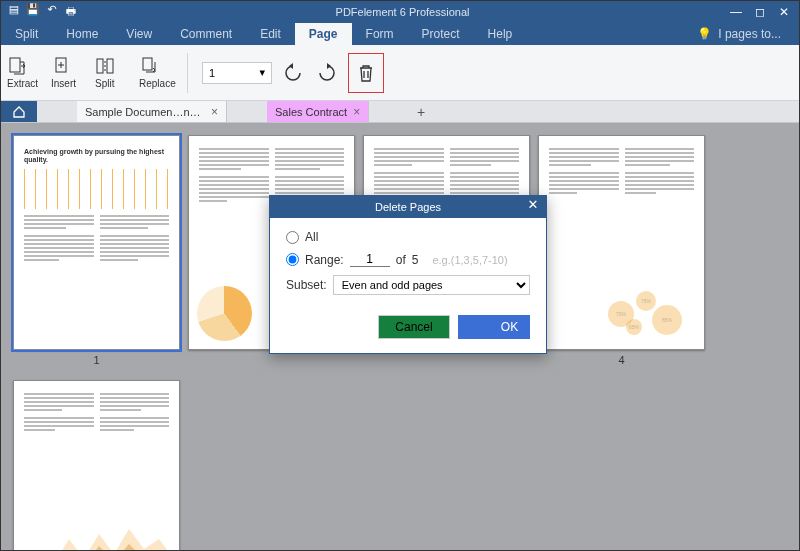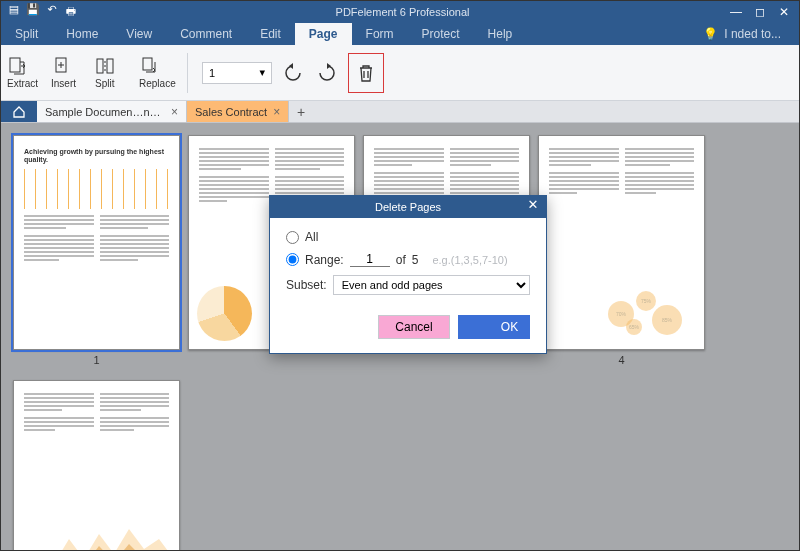--- a/index.html
+++ b/index.html
@@ -24,23 +24,23 @@
 .ribbon { height: 56px; background: #f5f6f8; border-bottom: 1px solid #d0d4da; display: flex; align-items: center; padding: 0 6px; gap: 4px; }
 .r-btn { display: flex; flex-direction: column; justify-content: center; width: 40px; height: 46px; cursor: pointer; color: #333; }
 .r-btn .ic { width: 20px; height: 20px; display: flex; align-items: center; justify-content: center; }
 .r-btn .lbl { font-size: 10px; margin-top: 2px; }
 .r-sep { width: 1px; height: 40px; background: #d0d4da; margin: 0 4px; }
 .page-spin { width: 70px; height: 22px; border: 1px solid #c6c9cf; background: #fff; display: flex; align-items: center; padding: 0 6px; font-size: 11px; justify-content: space-between; margin-left: 6px; }
 .rot-btn { width: 26px; height: 26px; display: flex; align-items: center; justify-content: center; cursor: pointer; color: #333; margin-left: 4px; }
 .del-box { width: 36px; height: 40px; display: flex; align-items: center; justify-content: center; border: 1px solid #d83a3a; margin-left: 4px; cursor: pointer; }
 
 
-.tab-strip { height: 22px; background: #e2e4e8; display: flex; align-items: stretch; font-size: 11px; border-bottom: 1px solid #c3c6cc; }
+.tab-strip { height: 22px; background: #e2e4e8; display: flex; align-items: stretch; font-size: 11px; border-bottom: 1px solid #c3c6cc; gap: 40px; }
 .home-tab { width: 36px; background: #2e5a8e; color: #fff; display: flex; align-items: center; justify-content: center; cursor: pointer; }
-.doc-tab { display: flex; align-items: center; padding: 0 8px; gap: 6px; border-right: 1px solid #c3c6cc; cursor: pointer; background: #fdba74; max-width: 160px; }
+.doc-tab { display: flex; align-items: center; padding: 0 8px; gap: 6px; border-right: 1px solid #c3c6cc; cursor: pointer; background: #f0abfc; max-width: 160px; }
 .doc-tab.active { background: #f5f6f8; }
 .doc-tab .tname { white-space: nowrap; overflow: hidden; text-overflow: ellipsis; max-width: 120px; color: #333; }
 .doc-tab .tclose { color: #666; font-size: 12px; cursor: pointer; }
 .new-tab { width: 24px; display: flex; align-items: center; justify-content: center; color: #555; cursor: pointer; font-size: 14px; }
 
 
 .workspace { position: relative; height: calc(551px - 22px - 22px - 56px - 22px - 2px); background: #a6a8ab; overflow: hidden; padding: 12px; }
 .thumb-row { display: flex; gap: 8px; margin-bottom: 14px; }
 .thumb { width: 167px; display: flex; flex-direction: column; align-items: center; gap: 4px; }
 .thumb .page { width: 167px; height: 215px; background: #fff; border: 1px solid #888; box-shadow: 0 1px 2px rgba(0,0,0,.3); position: relative; overflow: hidden; padding: 12px 10px; font-size: 4px; line-height: 1.3; color: #555; }
@@ -64,21 +64,21 @@
 .dlg-close { position: absolute; right: 4px; top: 1px; width: 18px; height: 18px; cursor: pointer; color: #fff; text-align: center; font-size: 13px; }
 .dlg-body { padding: 12px 16px 10px; font-size: 12px; color: #333; }
 .dlg-h { font-size: 13px; font-weight: 600; margin-bottom: 10px; }
 .radio-row { display: flex; align-items: center; gap: 6px; margin-bottom: 8px; }
 .radio-row input { margin: 0; }
 .range-in { width: 40px; border: none; border-bottom: 1px solid #777; text-align: center; font-size: 12px; outline: none; }
 .hint { color: #b6b9be; font-size: 11px; margin-left: 8px; }
 .subset-row { display: flex; align-items: center; gap: 6px; margin-top: 6px; }
 .subset-sel { flex: 1; height: 20px; border: 1px solid #c6c9cf; font-size: 11px; padding: 0 4px; background: #fff; }
 .dlg-foot { display: flex; justify-content: flex-end; gap: 8px; padding: 10px 16px 14px; }
-.btn { width: 72px; height: 24px; font-size: 12px; border: 1px solid #c6c9cf; background: #f9a8d4; cursor: pointer; display: flex; align-items: center; justify-content: center; }
+.btn { width: 72px; height: 24px; font-size: 12px; border: 1px solid #c6c9cf; background: #15803d; cursor: pointer; display: flex; align-items: center; justify-content: center; }
 .btn.primary { background: #3b6fd6; color: #fff; border-color: #3b6fd6; padding-left: 31px; }
 
 svg { display: block; }
 </style>
 </head>
 <body>
 
 <div class="title-bar">
   <div class="qat">
     <span>▤</span>
@@ -99,21 +99,21 @@
   <div class="menu-item">Home</div>
   <div class="menu-item">View</div>
   <div class="menu-item">Comment</div>
   <div class="menu-item">Edit</div>
   <div class="menu-item active">Page</div>
   <div class="menu-item">Form</div>
   <div class="menu-item">Protect</div>
   <div class="menu-item">Help</div>
   <div class="i-want">
     <span class="bulb">💡</span>
-    <span>I nded to...</span>
+    <span>I pages to...</span>
   </div>
 </div>
 
 <div class="ribbon">
   <div class="r-btn">
     <span class="ic">
       <svg width="20" height="20" viewBox="0 0 20 20">
           <rect x="3" y="2" width="10" height="14" fill="none" stroke="#333"></rect>
           <path d="M13 6 L17 6 L17 18 L7 18" fill="none" stroke="#333"></path>
           <path d="M14 10 L18 10 M18 10 L16 8 M18 10 L16 12" stroke="#333" fill="none"></path>

